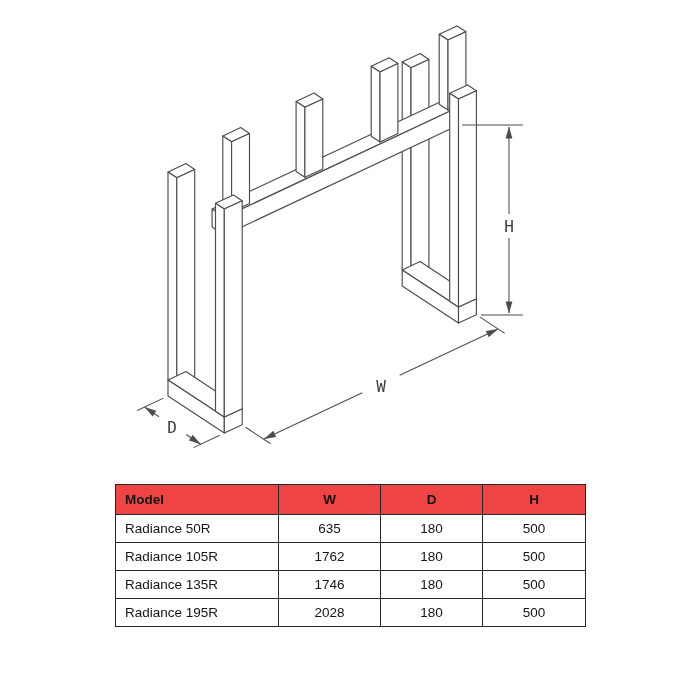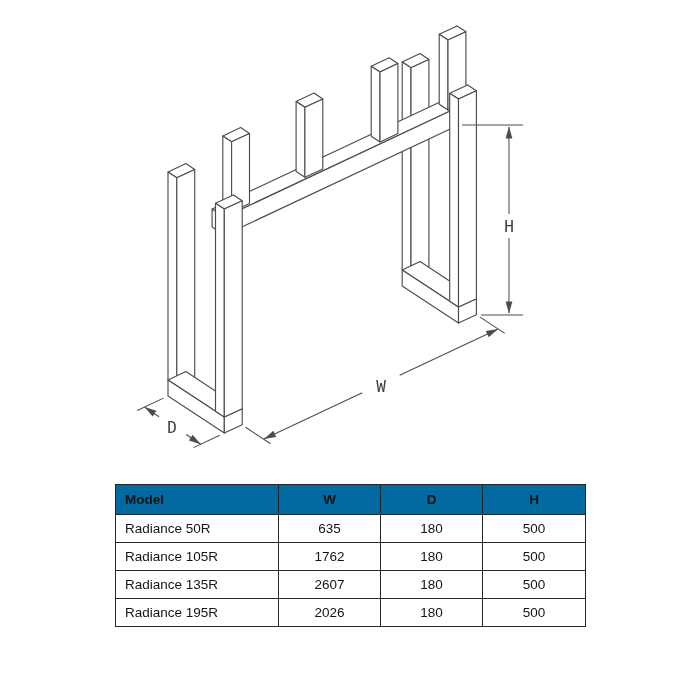--- a/index.html
+++ b/index.html
@@ -85,21 +85,21 @@
   </svg>
 
   <table class="spec">
     <colgroup>
       <col style="width:163px">
         <col style="width:102px">
       <col style="width:102px">
         <col style="width:103px">
     </colgroup>
     <thead>
-      <tr style="background: #0369a1;">
+      <tr style="background: #ef4444;">
         <th class="model">Model</th>
         <th>W</th>
         <th>D</th>
         <th>H</th>
       </tr>
     </thead>
     <tbody>
       <tr>
         <td class="model">Radiance 50R</td>
         <td class="num">635</td>
@@ -107,25 +107,25 @@
         <td class="num">500</td>
       </tr>
       <tr>
         <td class="model">Radiance 105R</td>
         <td class="num">1762</td>
         <td class="num">180</td>
         <td class="num">500</td>
       </tr>
       <tr>
         <td class="model">Radiance 135R</td>
-        <td class="num">2607</td>
+        <td class="num">1746</td>
         <td class="num">180</td>
         <td class="num">500</td>
       </tr>
       <tr>
         <td class="model">Radiance 195R</td>
-        <td class="num">2026</td>
+        <td class="num">2028</td>
         <td class="num">180</td>
         <td class="num">500</td>
       </tr>
     </tbody>
   </table>
 </div>
 
 </body></html>

